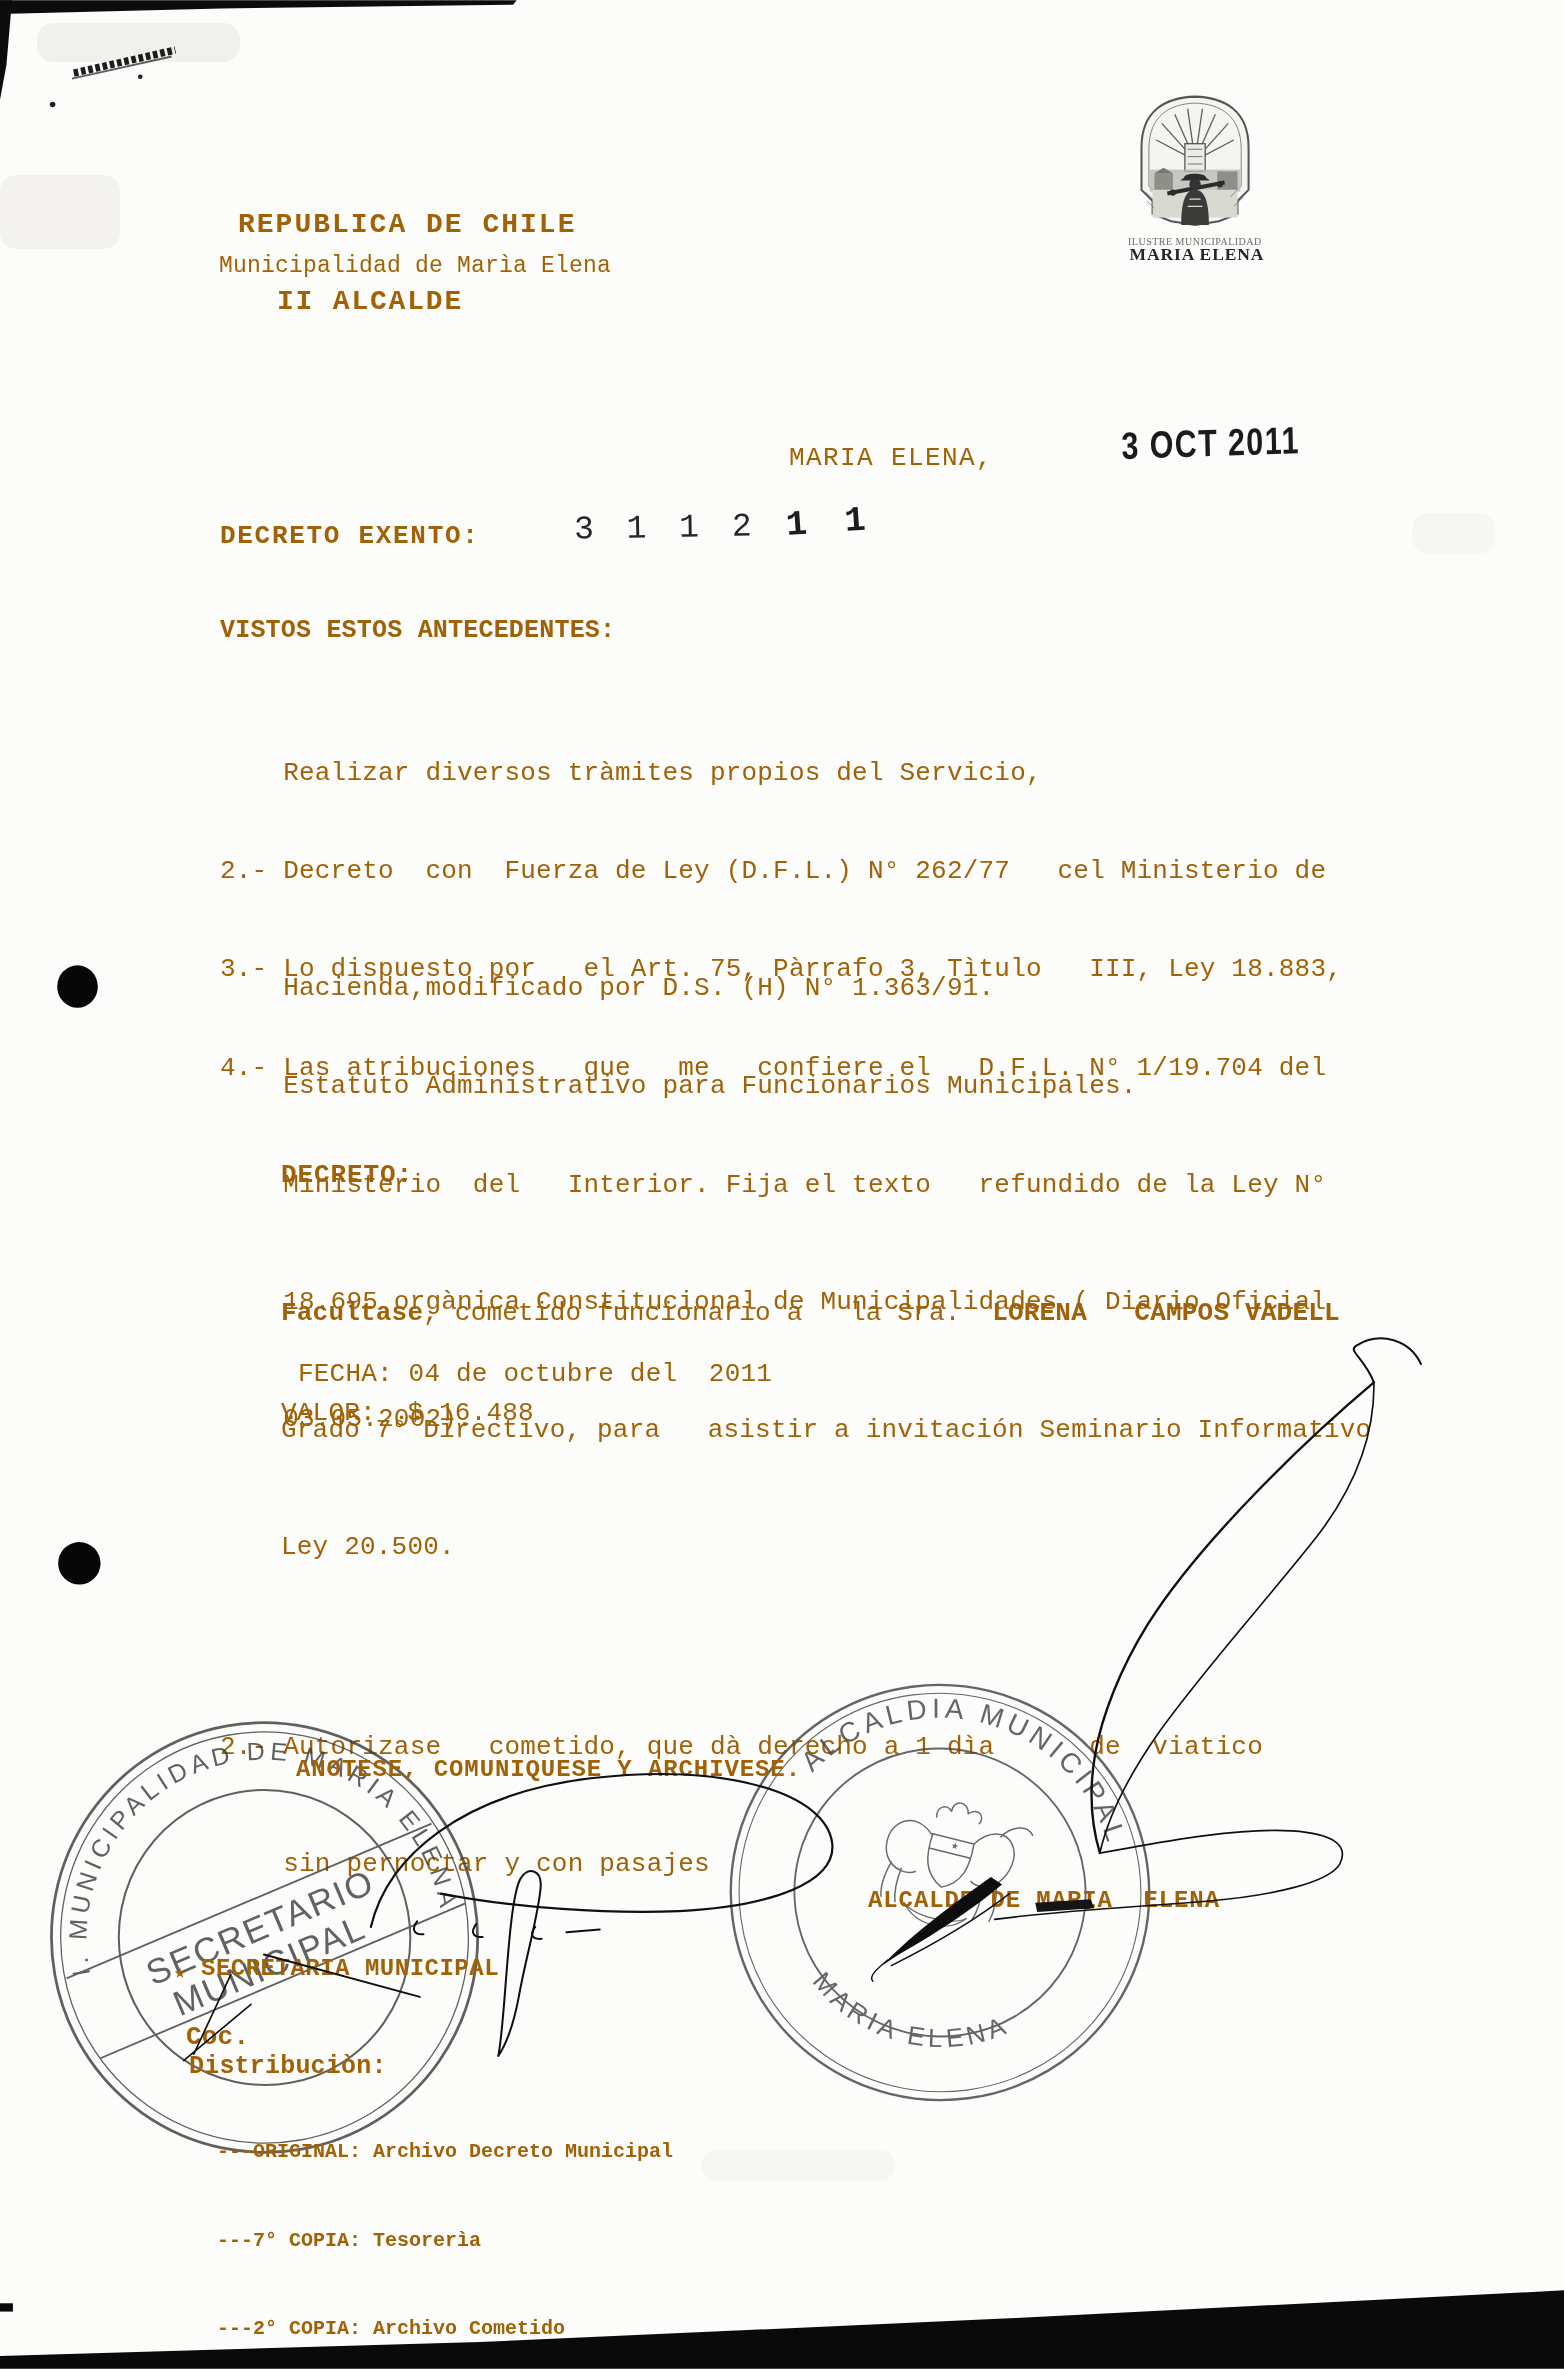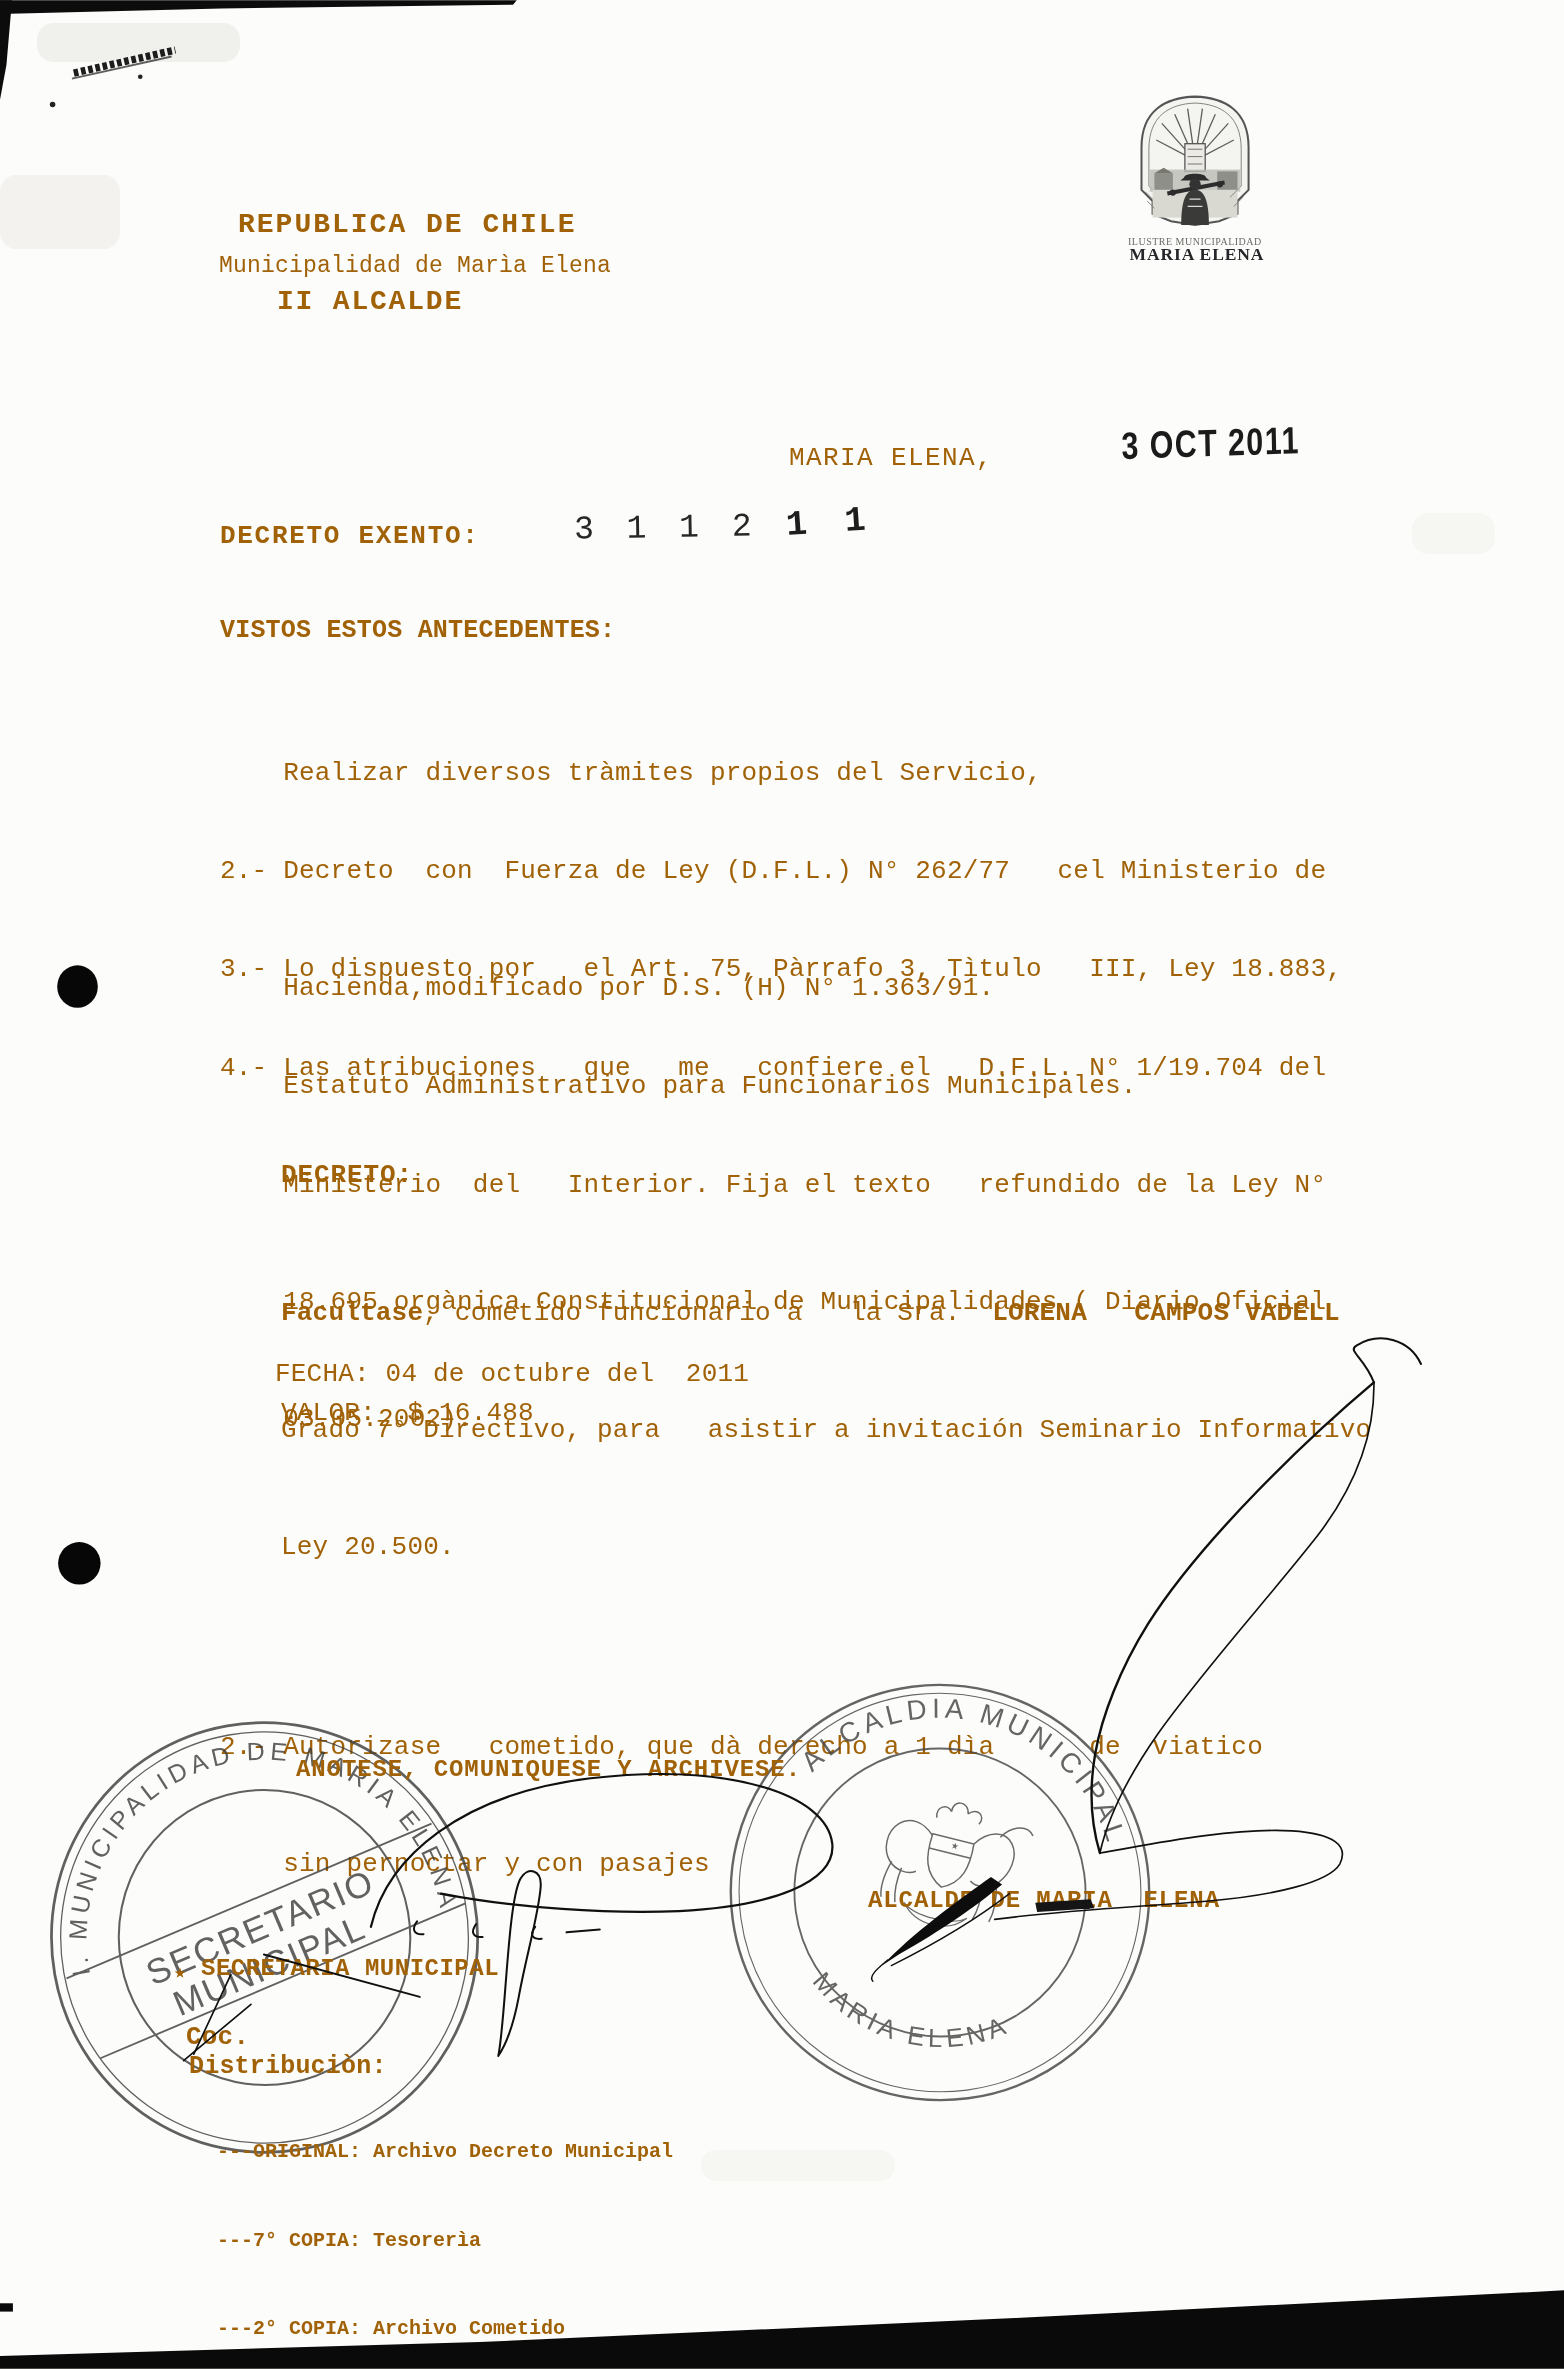--- a/index.html
+++ b/index.html
@@ -93,21 +93,21 @@
   </div>
 
   <div class="tw b" style="left:281px;top:1156px;letter-spacing:0.9px;">DECRETO:</div>
 
   <div class="tw" style="left:281px;top:1216px;">
     <div><span class="b">Facultase</span><span>, cometido funcionario a   la Sra.  </span><span class="b">LORENA   CAMPOS VADELL</span></div>
     <div>Grado 7° Directivo, para   asistir a invitación Seminario Informativo</div>
     <div>Ley 20.500.</div>
   </div>
 
-  <div class="tw" style="left:275px;top:1355px;">FECHA: 04 de octubre del  2011</div>
+  <div class="tw" style="left:298px;top:1355px;">FECHA: 04 de octubre del  2011</div>
   <div class="tw" style="left:281px;top:1394px;">VALOR:  $ 16.488</div>
 
   <div class="tw" style="left:220px;top:1650px;">
     <div>2.- Autorizase   cometido, que dà derecho a 1 dìa      de  viatico</div>
     <div>    sin pernoctar y con pasajes</div>
   </div>
 
   <svg class="stamp" style="left:46px;top:1717px;" width="438" height="441" viewBox="0 0 475 478">
     <g transform="rotate(-10 237 239)" stroke="#3e3e3e" fill="none">
       <ellipse cx="237" cy="239" rx="231" ry="233" stroke-width="3"></ellipse>

